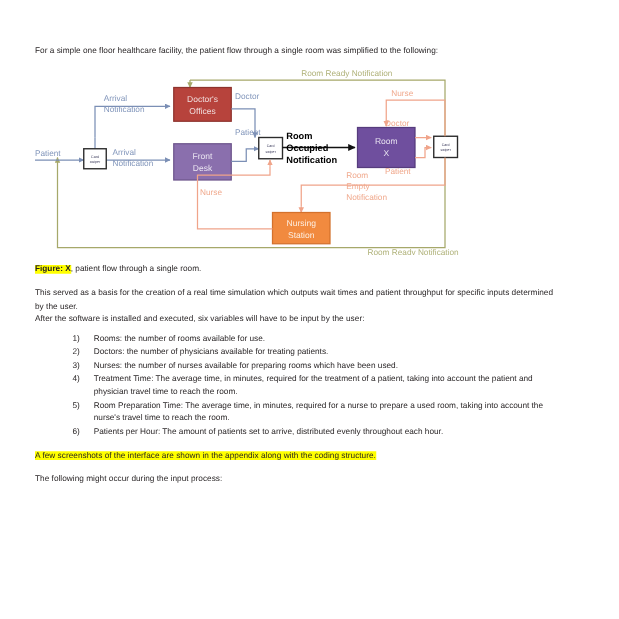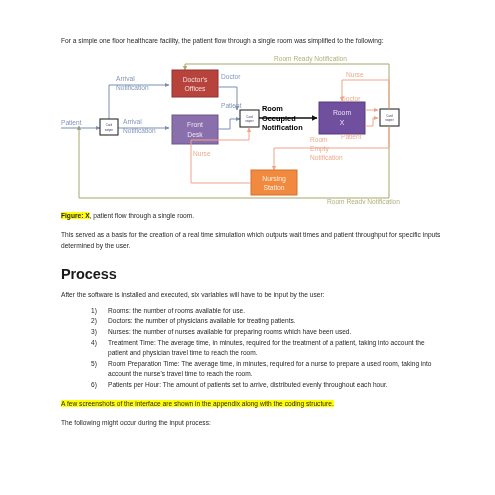--- a/index.html
+++ b/index.html
@@ -14,21 +14,21 @@
     overflow: hidden;
     font-family: "Liberation Sans", sans-serif;
     color: #1a1a1a;
   }
   .page {
     position: relative;
     width: 495px;
     height: 495px;
     background: #ffffff;
     box-sizing: border-box;
-    padding: 36px 52px 0 61px;
+    padding: 36px 52px 0 28px;
   }
   .para {
     font-size: 6.6px;
     line-height: 10.4px;
     color: #231f20;
     letter-spacing: 0.02px;
     margin: 0;
   }
   .intro { margin-bottom: 6px; }
   .figure-wrap {
@@ -208,21 +208,20 @@
       <path d="M192,131 L132,131 L132,88 L190,88 L190,81" fill="none" stroke="#f0a48a" stroke-width="1"></path>
       <path d="M190,81 L190,76" fill="none" stroke="#f0a48a" stroke-width="1" marker-end="url(#ar-orange)"></path>
       <text class="dgm-label" x="134" y="104" font-size="6.6" fill="#f0a98d">Nurse</text>
     </svg>
   </div>
 
   <p class="caption"><span class="hl">Figure: X</span><span>, patient flow through a single room.</span></p>
 
   <p class="para served">This served as a basis for the creation of a real time simulation which outputs wait times and patient throughput for specific inputs determined by the user.</p>
 
-  <h2 class="process">Process</h2>
 
   <p class="para after-line">After the software is installed and executed, six variables will have to be input by the user:</p>
 
   <ol class="vars">
     <li>Rooms: the number of rooms available for use.</li>
     <li>Doctors: the number of physicians available for treating patients.</li>
     <li>Nurses: the number of nurses available for preparing rooms which have been used.</li>
     <li>Treatment Time: The average time, in minutes, required for the treatment of a patient, taking into account the patient and physician travel time to reach the room.</li>
     <li>Room Preparation Time: The average time, in minutes, required for a nurse to prepare a used room, taking into account the nurse's travel time to reach the room.</li>
     <li>Patients per Hour: The amount of patients set to arrive, distributed evenly throughout each hour.</li>

